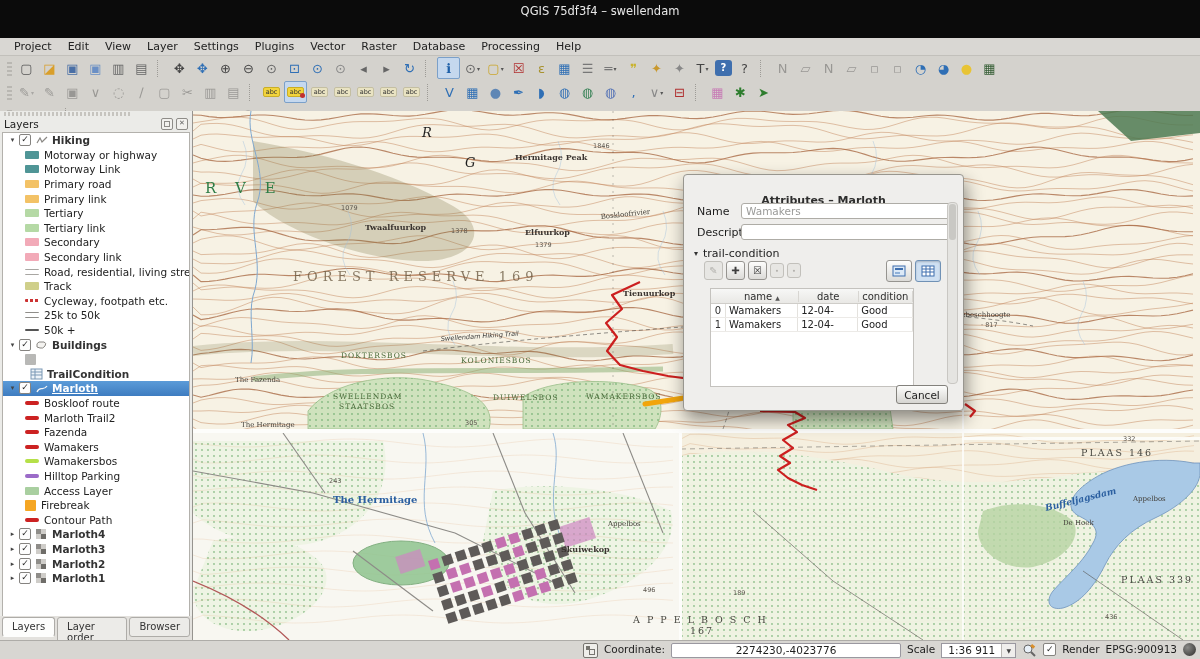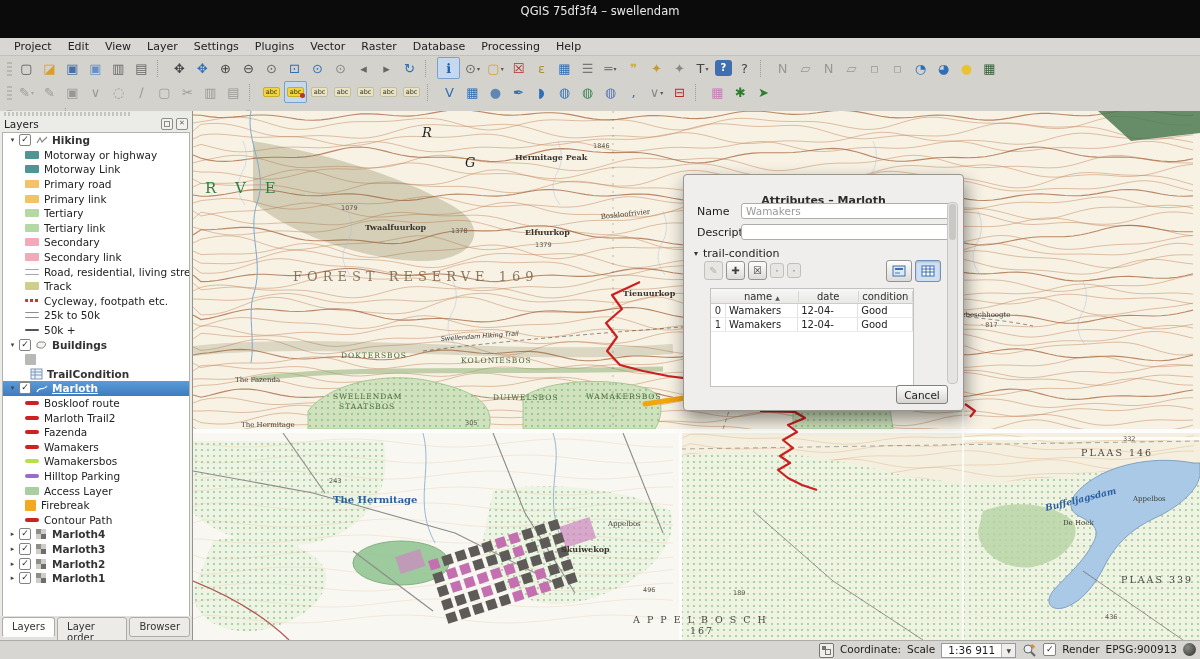--- a/index.html
+++ b/index.html
@@ -950,20 +950,21 @@
   <div class="dlg-scroll">
       <div class="thumb"></div>
     </div>
   <button class="cancel-btn">Cancel</button>
 </div>
 
 <div class="statusbar">
   <div class="sb-right">
     <span class="ext-icon"></span>
     <span>Coordinate:</span>
+    <span class="sb-field">2274230,-4023776</span>
     <span>Scale</span>
     <span class="sb-combo">
       <span class="val">1:36 911</span>
       <span class="dda">▼</span>
     </span>
     <svg width="15" height="15">
       <circle cx="6" cy="6" r="4" fill="#e8f0f8" stroke="#666"></circle>
       <line x1="9" y1="9" x2="13" y2="13" stroke="#666" stroke-width="2"></line>
       <rect x="9" y="2" width="4" height="3" fill="#d98f2b" transform="rotate(40 11 3)"></rect>
     </svg>

